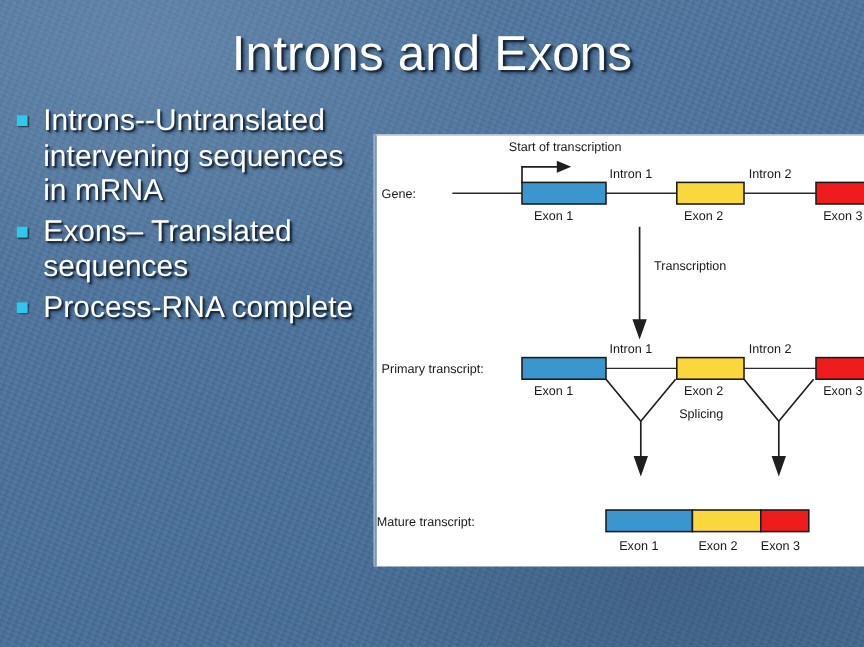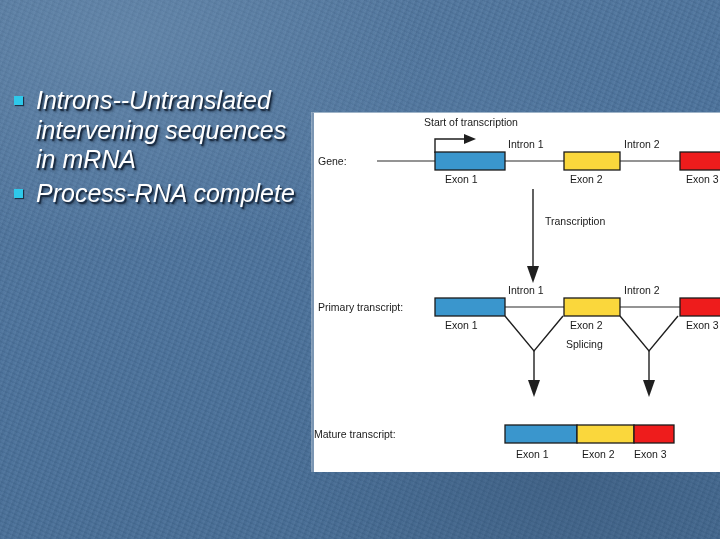--- a/index.html
+++ b/index.html
@@ -50,21 +50,20 @@
     position: absolute;
     top: 86px;
     left: 6px;
     width: 302px;
   }
   .bullet-row {
     position: relative;
     display: block;
     padding-left: 30px;
     margin-bottom: 4px;
-    font-style: italic;
   }
   .bullet-marker {
     position: absolute;
     left: 8px;
     top: 10px;
     width: 9px;
     height: 9px;
     background: #2ec8ea;
     box-shadow: 1px 1px 1px rgba(12,24,40,0.75);
   }
@@ -113,28 +112,33 @@
   .box-outline {
     stroke: #1b1b1b;
     stroke-width: 1.3;
   }
 </style>
 </head>
 <body>
 
 <div id="slide">
 
+  <div id="title">Introns and Exons</div>
 
   <div id="bullets">
 
     <div class="bullet-row">
       <span class="bullet-marker"></span>
       <span class="bullet-text">Introns--Untranslated intervening sequences in mRNA</span>
     </div>
 
+    <div class="bullet-row">
+      <span class="bullet-marker"></span>
+      <span class="bullet-text">Exons– Translated sequences</span>
+    </div>
 
     <div class="bullet-row">
       <span class="bullet-marker"></span>
       <span class="bullet-text">Process-RNA complete</span>
     </div>
 
 
   </div>
 
   <div id="diagram-panel">

